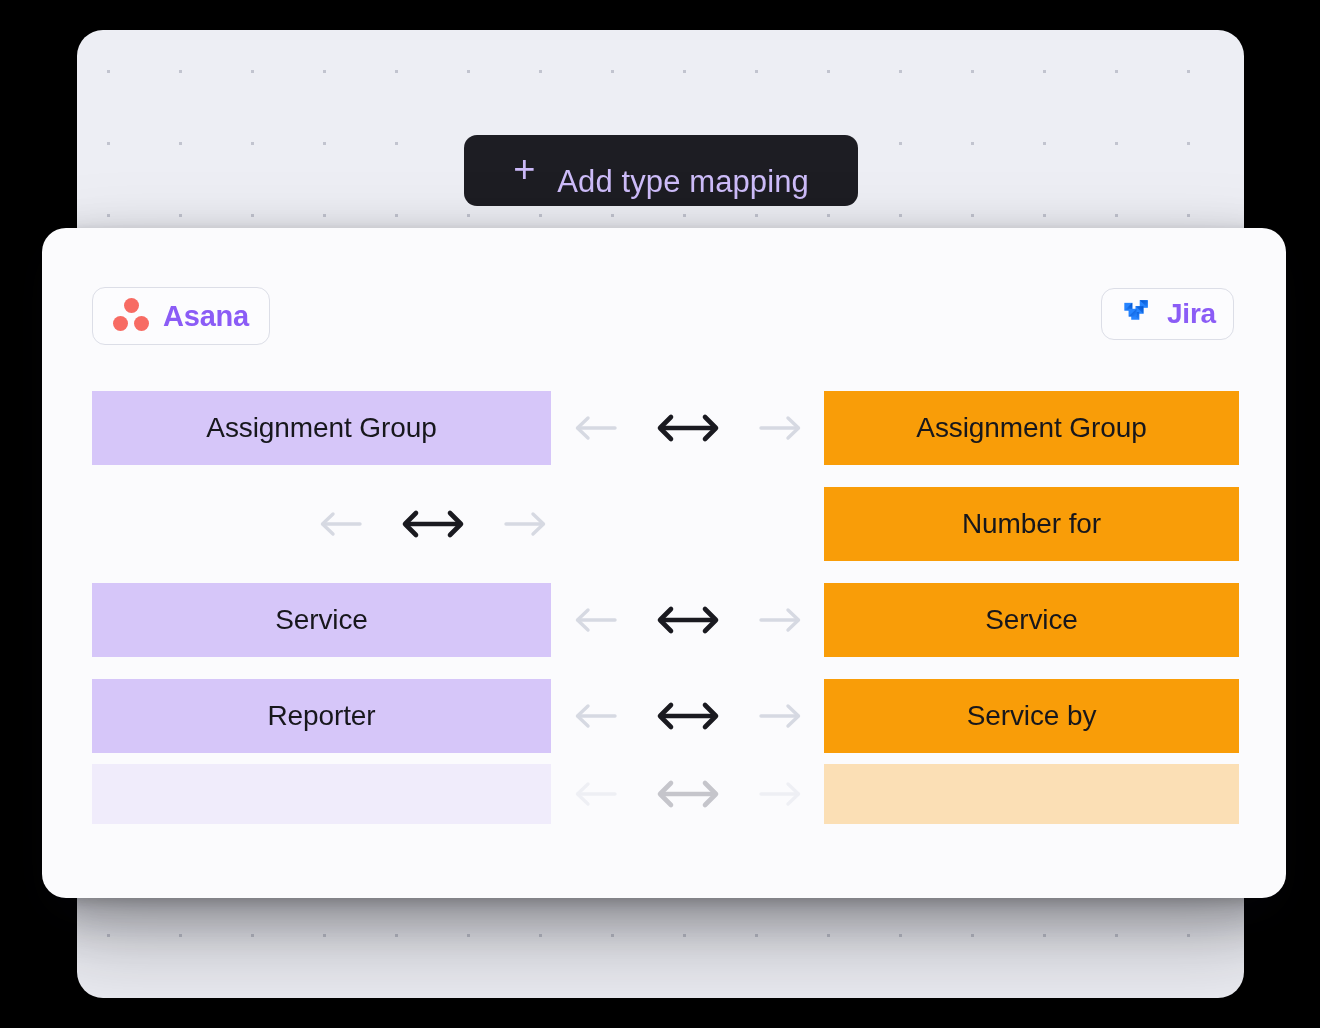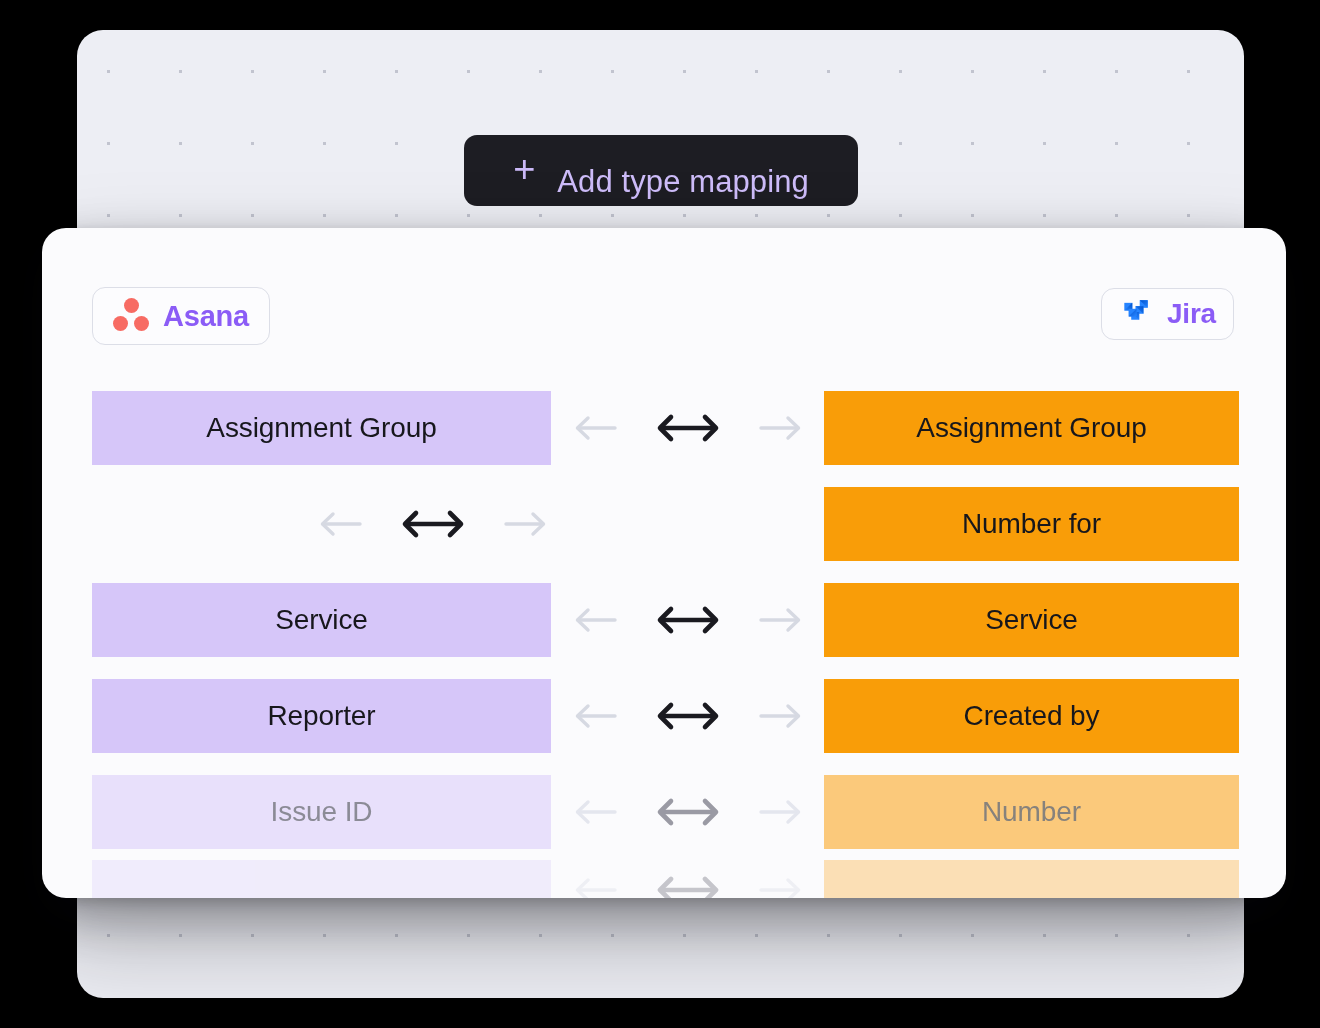--- a/index.html
+++ b/index.html
@@ -344,48 +344,23 @@
                 <path d="M50 8 L61 19 L50 30"></path>
               </svg>
           </span>
           <span class="arrow-side">
             <svg width="48" height="34" viewBox="0 0 48 34" fill="none" stroke="currentColor" stroke-width="3.4" stroke-linecap="round" stroke-linejoin="round">
                 <path d="M4 17 H41"></path>
                 <path d="M31 7 L41.5 17 L31 27"></path>
               </svg>
           </span>
         </div>
-        <div class="chip right">Created by</div>
-      </div>
-
-      <div class="row faded">
-        <div class="chip left">Issue ID</div>
-        <div class="arrows">
-          <span class="arrow-side">
-            <svg width="48" height="34" viewBox="0 0 48 34" fill="none" stroke="currentColor" stroke-width="3.4" stroke-linecap="round" stroke-linejoin="round">
-                <path d="M44 17 H7"></path>
-                <path d="M17 7 L6.5 17 L17 27"></path>
-              </svg>
-          </span>
-          <span class="arrow-center">
-            <svg width="66" height="38" viewBox="0 0 66 38" fill="none" stroke="currentColor" stroke-width="4.6" stroke-linecap="round" stroke-linejoin="round">
-                <path d="M6 19 H60"></path>
-                <path d="M16 8 L5 19 L16 30"></path>
-                <path d="M50 8 L61 19 L50 30"></path>
-              </svg>
-          </span>
-          <span class="arrow-side">
-            <svg width="48" height="34" viewBox="0 0 48 34" fill="none" stroke="currentColor" stroke-width="3.4" stroke-linecap="round" stroke-linejoin="round">
-                <path d="M4 17 H41"></path>
-                <path d="M31 7 L41.5 17 L31 27"></path>
-              </svg>
-          </span>
-        </div>
-        <div class="chip right">Number</div>
-      </div>
+        <div class="chip right">Service by</div>
+      </div>
+
 
       <div class="row faded clipped">
         <div class="chip left"></div>
         <div class="arrows">
           <span class="arrow-side">
             <svg width="48" height="34" viewBox="0 0 48 34" fill="none" stroke="currentColor" stroke-width="3.4" stroke-linecap="round" stroke-linejoin="round">
                 <path d="M44 17 H7"></path>
                 <path d="M17 7 L6.5 17 L17 27"></path>
               </svg>
           </span>

